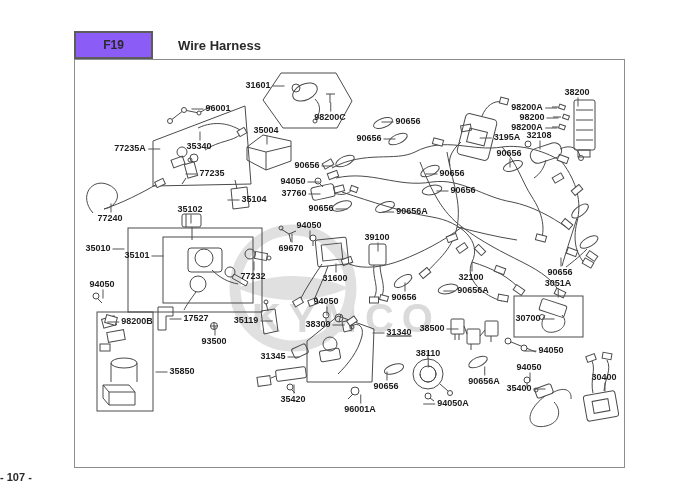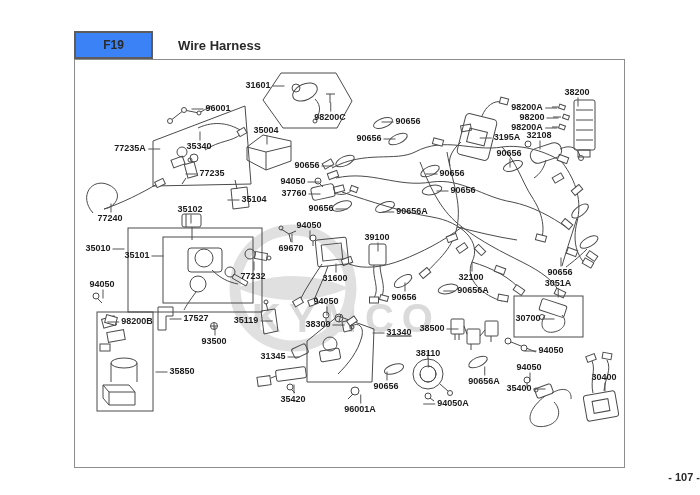--- a/index.html
+++ b/index.html
@@ -1,37 +1,37 @@
 <!DOCTYPE html>
 <html><head>
 <meta charset="utf-8">
 <style>
   html,body{margin:0;padding:0;background:#fff;}
   .page{position:relative;width:700px;height:495px;background:#ffffff;
         font-family:"Liberation Sans",sans-serif;overflow:hidden;}
   .code-box{position:absolute;left:74px;top:31px;width:79px;height:28px;
         border:2px solid #5c5c5c;box-sizing:border-box;display:flex;align-items:center;
-        justify-content:center;font-weight:bold;font-size:12px;color:#2a2a2a;background:#3b82f6;}
+        justify-content:center;font-weight:bold;font-size:12px;color:#2a2a2a;background:#8b5cf6;}
   .page-title{position:absolute;left:178px;top:38px;font-weight:bold;font-size:13px;color:#2a2a2a;}
   .diagram-border{position:absolute;left:74px;top:59px;width:551px;height:409px;
         border:1px solid #8d8d8d;box-sizing:border-box;}
   .artwork{position:absolute;left:0;top:0;width:700px;height:495px;}
   .artwork .ln{stroke:#4b4b4b;stroke-width:1;fill:none;}
   .artwork .wf{stroke:#4b4b4b;stroke-width:1;fill:#ffffff;}
   .artwork .wm{stroke:#e0e0e0;fill:none;}
   .labels{position:absolute;left:0;top:0;width:700px;height:495px;}
   .plabel{position:absolute;transform:translate(-50%,-50%);font-size:9px;font-weight:bold;
         color:#1c1c1c;white-space:nowrap;line-height:1;background:rgba(255,255,255,.0);}
   .lead-l::before{content:"";position:absolute;top:50%;right:calc(100% + 2px);width:12px;height:1px;background:#555;}
   .lead-r::after{content:"";position:absolute;top:50%;left:calc(100% + 2px);width:12px;height:1px;background:#555;}
   .lead-u::before{content:"";position:absolute;left:50%;bottom:calc(100% + 1px);width:1px;height:9px;background:#555;}
   .lead-d::after{content:"";position:absolute;left:50%;top:calc(100% + 1px);width:1px;height:9px;background:#555;}
   .wmtext{position:absolute;left:252px;top:296px;font-size:40px;font-weight:bold;
         letter-spacing:8px;color:#dadada;z-index:0;}
-  .footer{position:absolute;left:0;top:471px;width:700px;text-align:right;
+  .footer{position:absolute;left:0;top:471px;width:700px;text-align:left;
         font-weight:bold;font-size:11px;color:#2a2a2a;}
 </style>
 </head>
 <body>
 
 <div class="page">
 
   <div class="code-box">
     <span>F19</span>
   </div>

